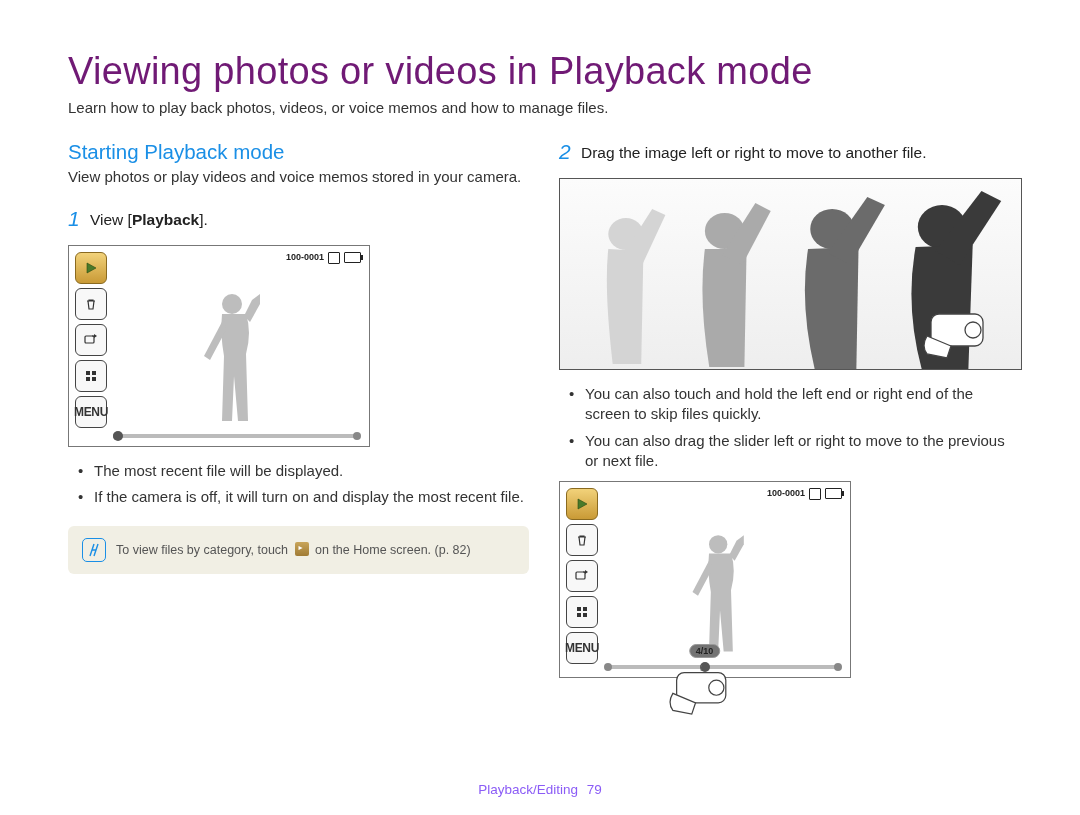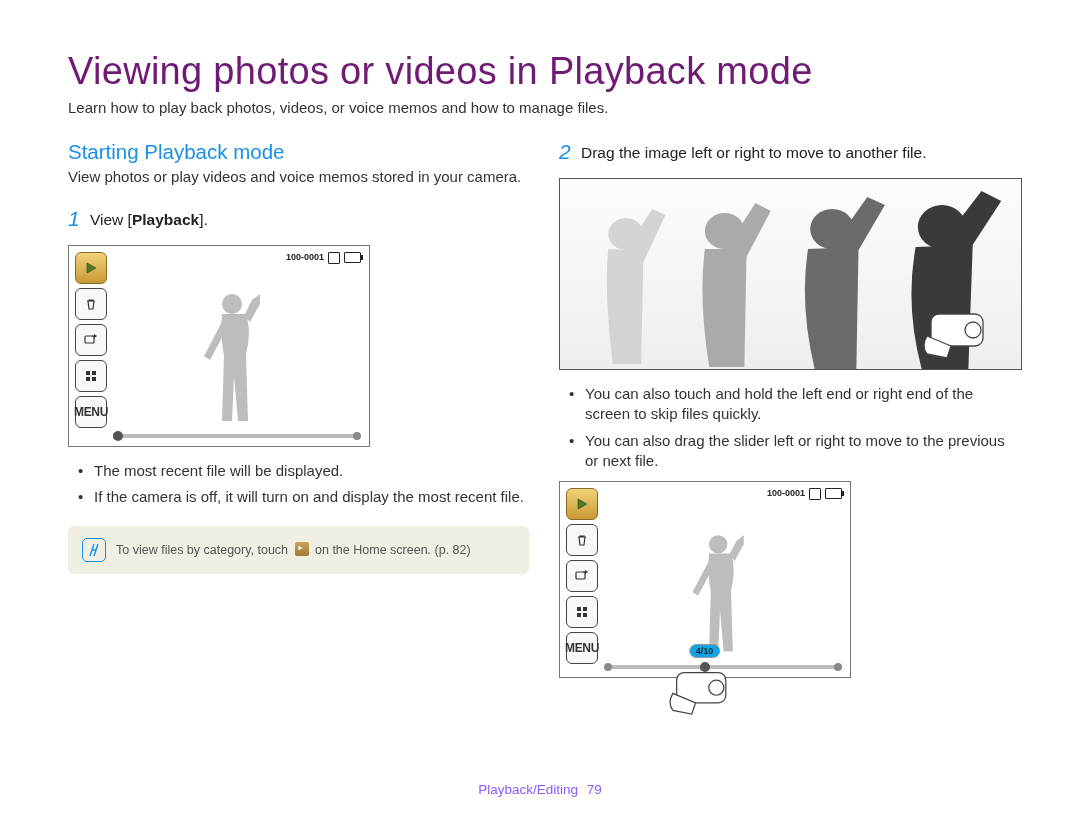--- a/index.html
+++ b/index.html
@@ -227,21 +227,21 @@
     top:-3px;
     width:10px;height:10px;
     background:#555;
     border-radius:50%;
   }
   .counter-pill {
     position:absolute;
     top:-18px;
     left:50%;
     transform:translateX(-50%);
-    background:#0ea5e9;
+    background:#737373;
     border:1px solid #999;
     border-radius:8px;
     font-size:9px;
     padding:1px 6px;
     font-weight:700;
   }
 
   
   .drag-illus {
     border: 1.5px solid #555;

